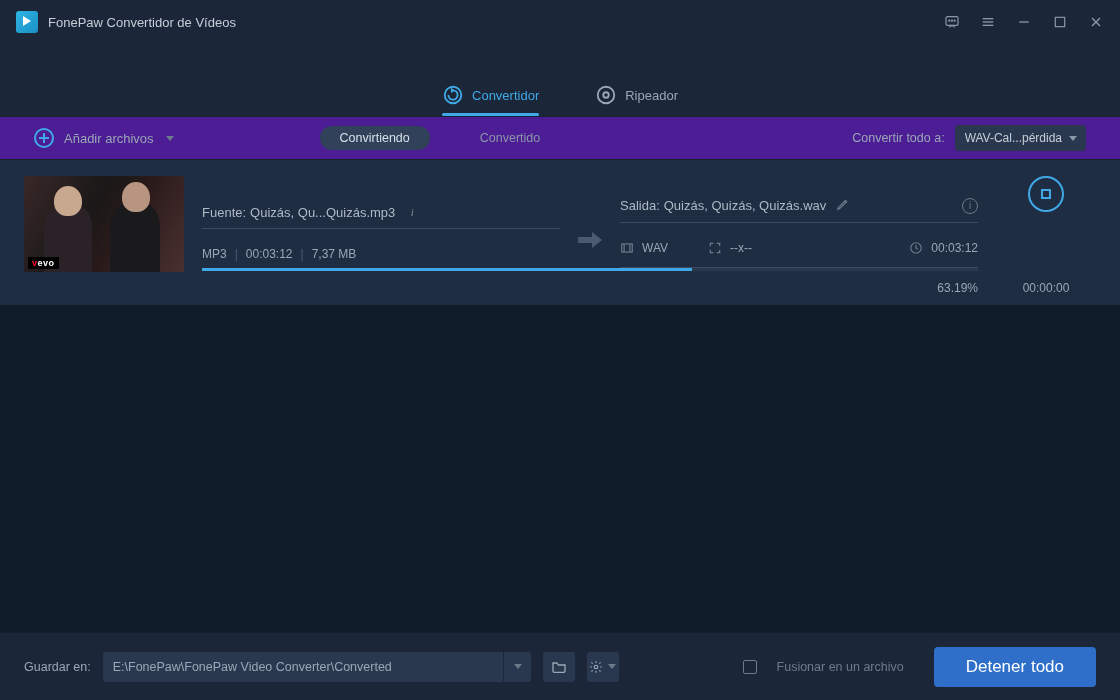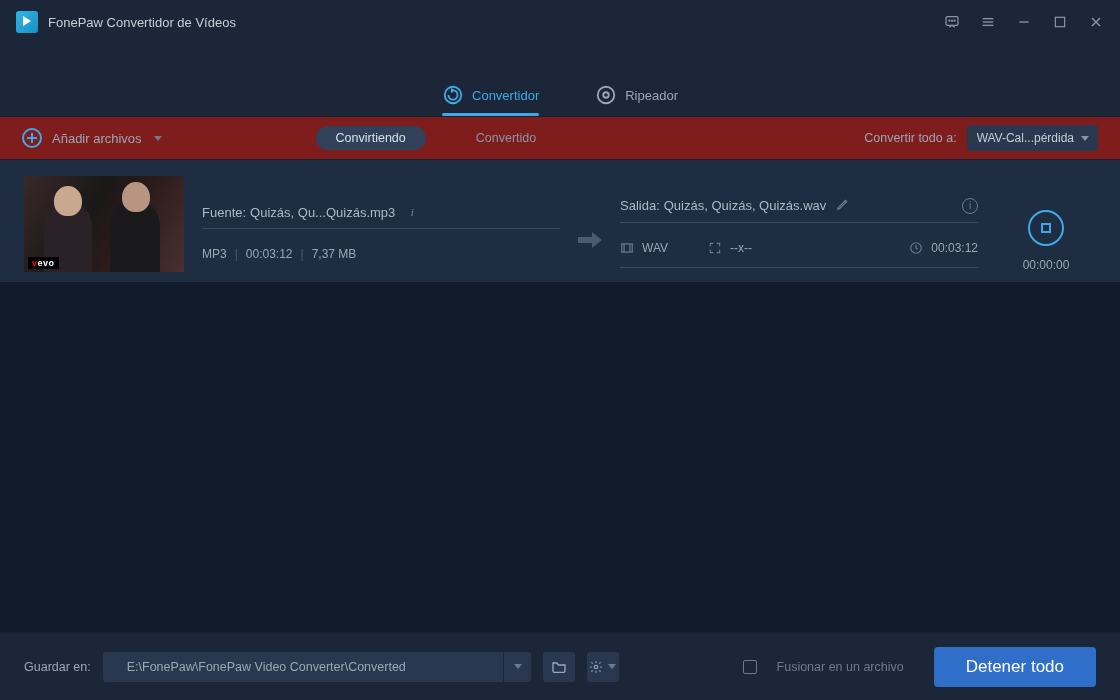--- a/index.html
+++ b/index.html
@@ -15,21 +15,21 @@
 .winbtn svg { width: 16px; height: 16px; }
 
 .tabs { height: 72px; display: flex; align-items: end; justify-content: center; gap: 56px; background: #1b2738; }
 .tab { display: flex; flex-direction: row; align-items: center; gap: 8px; padding-bottom: 10px; cursor: pointer; position: relative; }
 .tab-label { font-size: 13px; color: #9aa7b5; }
 .tab.active .tab-label { color: #3fa9e8; }
 .tab.active::after { content: ""; position: absolute; bottom: 0; left: 0; right: 0; height: 3px; background: #3fa9e8; border-radius: 2px; }
 .tab-icon { width: 22px; height: 22px; display: flex; align-items: center; justify-content: center; color: #9aa7b5; }
 .tab.active .tab-icon { color: #3fa9e8; }
 
-.subbar { height: 44px; display: flex; align-items: center; padding: 0 22px; background: #7f1d1d; border-top: 1px solid #16202e; border-bottom: 1px solid #16202e; }
+.subbar { height: 44px; display: flex; align-items: center; padding: 0 34px; background: #4c1d95; border-top: 1px solid #16202e; border-bottom: 1px solid #16202e; }
 .add-files { display: flex; align-items: center; gap: 10px; cursor: pointer; color: #3fa9e8; }
 .plus-circle { width: 20px; height: 20px; border: 2px solid #3fa9e8; border-radius: 50%; position: relative; }
 .plus-circle::before { content: ""; position: absolute; left: 3px; right: 3px; top: 50%; height: 2px; background: #3fa9e8; transform: translateY(-50%); }
 .plus-circle::after { content: ""; position: absolute; top: 3px; bottom: 3px; left: 50%; width: 2px; background: #3fa9e8; transform: translateX(-50%); }
 .add-label { font-size: 13px; color: #9aa7b5; }
 .caret-down { width: 0; height: 0; border-left: 4px solid transparent; border-right: 4px solid transparent; border-top: 5px solid #6d7a8a; margin-left: 2px; }
 
 .pill-tabs { margin-left: auto; margin-right: auto; display: flex; align-items: center; gap: 30px; }
 .pill { padding: 5px 20px; font-size: 12.5px; border-radius: 14px; cursor: pointer; color: #8a96a6; }
 .pill.active { background: #31415a; color: #d8e0e9; }
@@ -65,28 +65,28 @@
 .out-meta { display: flex; align-items: center; gap: 40px; font-size: 12px; color: #9aa7b5; padding-top: 18px; border-bottom: 1px solid #3a4a60; padding-bottom: 12px; }
 .out-meta-item { display: flex; align-items: center; gap: 8px; }
 .out-meta-item.dur { margin-left: auto; }
 .mini-icon { width: 14px; height: 14px; display: flex; align-items: center; justify-content: center; color: #6d7a8a; }
 
 .progress-wrap { margin-top: 0; position: relative; }
 .progress-bar { height: 3px; background: #2a384f; position: relative; }
 .progress-fill { position: absolute; left: 0; top: 0; bottom: 0; background: #3fa9e8; }
 .progress-pct { text-align: right; font-size: 12px; color: #9aa7b5; padding-top: 10px; }
 
-.item-right { width: 100px; display: flex; flex-direction: column; align-items: center; justify-content: flex-end; gap: 12px; }
+.item-right { width: 100px; display: flex; flex-direction: column; align-items: center; justify-content: space-between; gap: 12px; }
 .stop-circle { width: 36px; height: 36px; border: 2px solid #3fa9e8; border-radius: 50%; display: flex; align-items: center; justify-content: center; cursor: pointer; }
 .stop-sq { width: 10px; height: 10px; border: 2px solid #3fa9e8; }
 .elapsed { font-size: 12px; color: #9aa7b5; }
 
 .footer { height: 68px; background: #1b2738; border-top: 1px solid #16202e; display: flex; align-items: center; padding: 0 24px; gap: 12px; }
 .save-label { font-size: 12.5px; color: #9aa7b5; }
-.path-field { flex: 0 0 400px; height: 30px; background: #2a384f; border-radius: 3px 0 0 3px; display: flex; align-items: center; padding: 0 24px; font-size: 12.5px; color: #9aa7b5; }
+.path-field { flex: 0 0 400px; height: 30px; background: #2a384f; border-radius: 3px 0 0 3px; display: flex; align-items: center; padding: 0 10px; font-size: 12.5px; color: #9aa7b5; }
 .path-dd { width: 28px; height: 30px; background: #2a384f; border-radius: 0 3px 3px 0; display: flex; align-items: center; justify-content: center; cursor: pointer; border-left: 1px solid #1b2738; }
 .folder-btn, .gear-btn { width: 32px; height: 30px; background: #2a384f; border-radius: 3px; display: flex; align-items: center; justify-content: center; cursor: pointer; color: #9aa7b5; }
 .gear-caret { display: flex; align-items: center; gap: 3px; }
 
 .merge { margin-left: auto; display: flex; align-items: center; gap: 20px; font-size: 12.5px; color: #6d7a8a; cursor: pointer; }
 .checkbox { width: 14px; height: 14px; border: 1.5px solid #6d7a8a; border-radius: 2px; }
 .stop-all { background: #2f6fc9; color: #fff; font-size: 17px; padding: 10px 32px; border-radius: 4px; cursor: pointer; margin-left: 18px; }
 </style>
 </head>
 <body>
@@ -243,20 +243,26 @@
                   <svg width="14" height="14" viewBox="0 0 24 24" fill="none" stroke="currentColor" stroke-width="2">
                       <circle cx="12" cy="12" r="9"></circle>
                       <path d="M12 7v5l3 2"></path>
                     </svg>
                 </span>
                 <span>00:03:12</span>
               </div>
             </div>
           </div>
         </div>
+        <div class="progress-wrap">
+          <div class="progress-bar">
+            <div class="progress-fill" style="width:63.19%"></div>
+          </div>
+          <div class="progress-pct">63.19%</div>
+        </div>
       </div>
       <div class="item-right">
         <div class="stop-circle">
           <div class="stop-sq"></div>
         </div>
         <div class="elapsed">00:00:00</div>
       </div>
     </div>
   </div>
 

